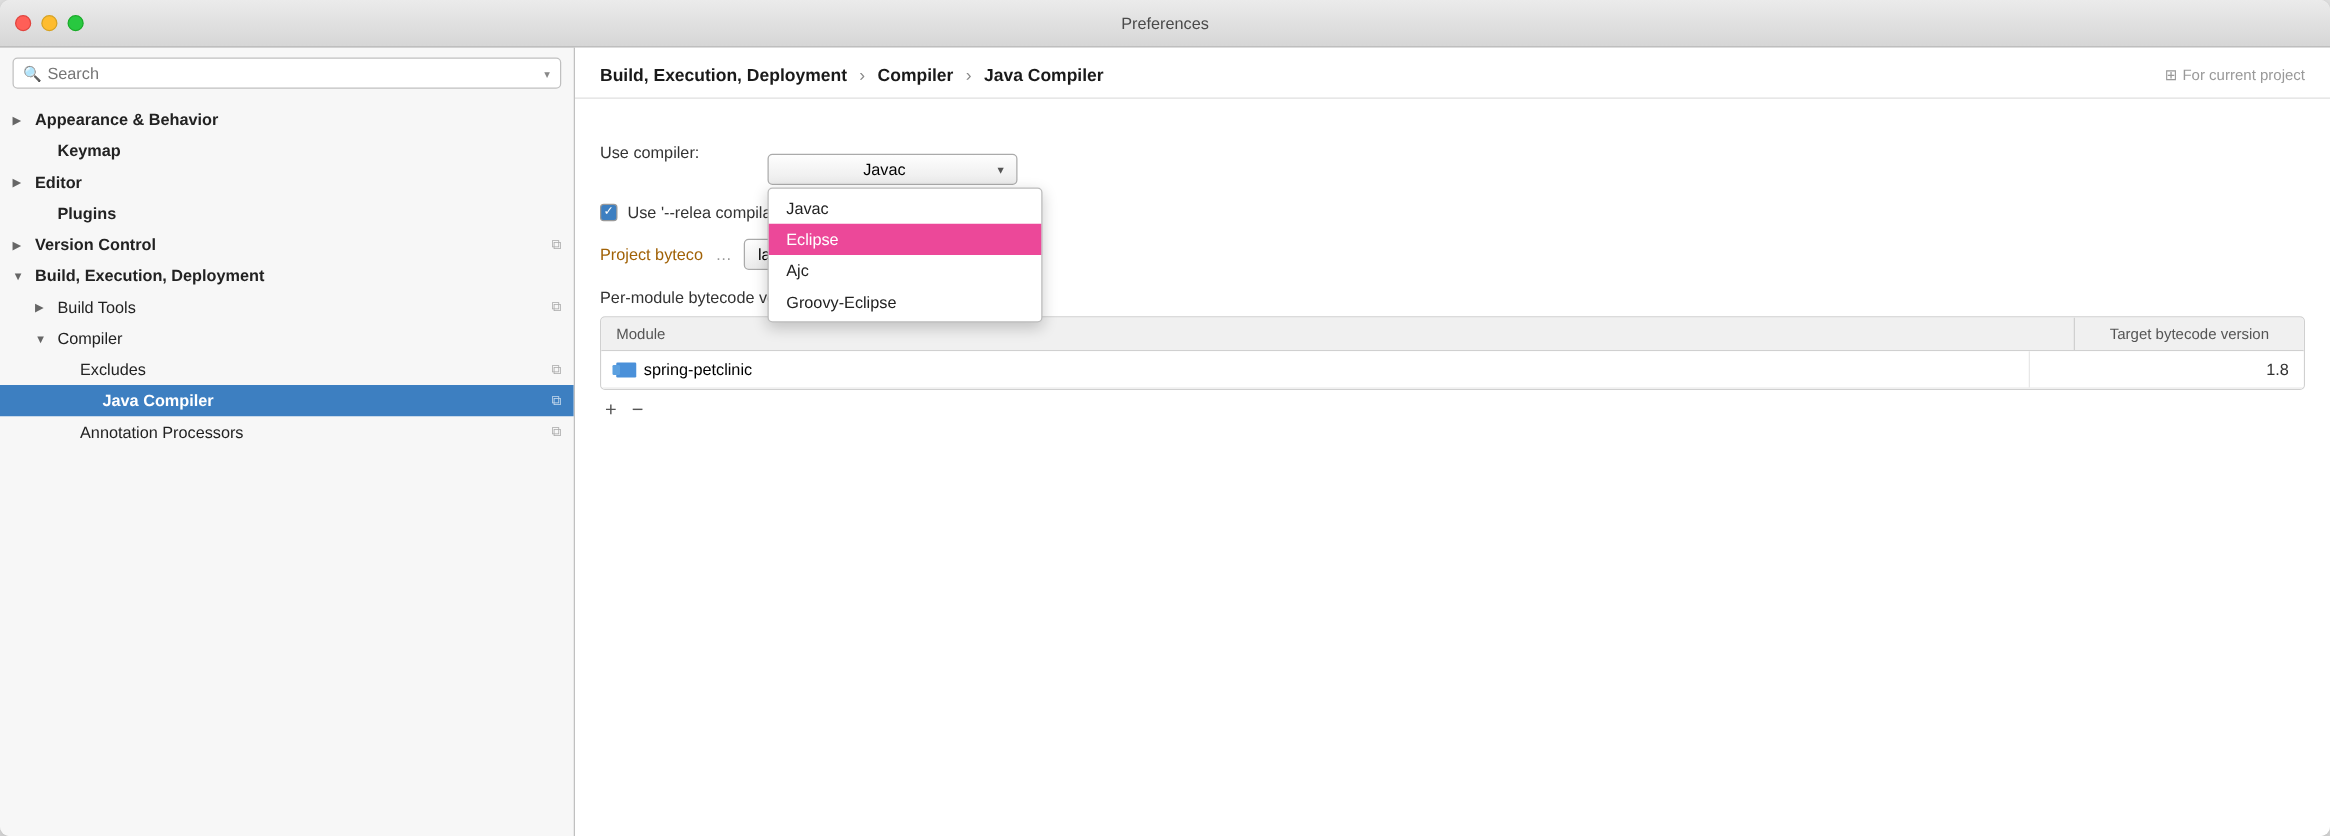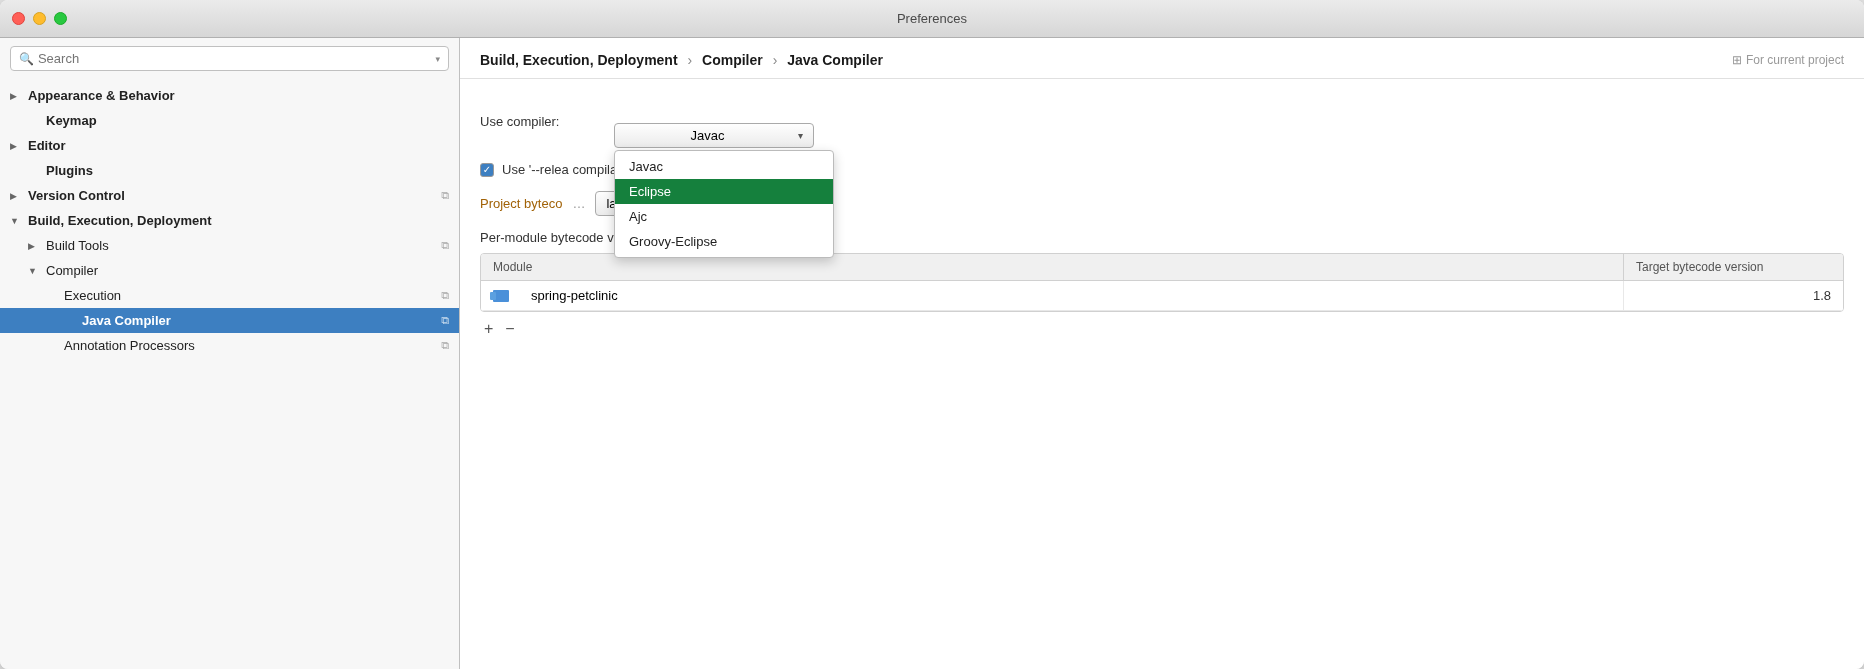--- a/index.html
+++ b/index.html
@@ -227,21 +227,21 @@
       min-width: 220px;
       padding: 3px 0;
     }
     .dropdown-item {
       padding: 5px 14px;
       cursor: pointer;
       font-size: 13px;
       color: #222;
     }
     .dropdown-item.selected {
-      background: #15803d;
+      background: #ec4899;
       color: #fff;
     }
     
     .checkbox-row {
       display: flex;
       align-items: center;
       gap: 8px;
       margin-bottom: 14px;
     }
     .checkbox-box {
@@ -302,40 +302,40 @@
       border-bottom: 1px solid #d0d0d0;
     }
     .th-module {
       flex: 1;
       padding: 6px 12px;
       font-size: 12px;
       color: #555;
       font-weight: 500;
     }
     .th-version {
-      width: 220px;
+      width: 184px;
       padding: 6px 12px;
       font-size: 12px;
       color: #555;
       font-weight: 500;
       border-left: 1px solid #d0d0d0;
-      text-align: left;
+      text-align: center;
     }
     .table-row-item {
       display: flex;
       align-items: center;
       border-bottom: 1px solid #e8e8e8;
       background: #fff;
     }
     .td-module {
       flex: 1;
       padding: 7px 12px;
       display: flex;
       align-items: center;
-      gap: 22px;
+      gap: 6px;
     }
     .module-icon {
       width: 16px;
       height: 12px;
       background: #4a90d9;
       border-radius: 1px;
       flex-shrink: 0;
       position: relative;
     }
     .module-icon::before {
@@ -440,21 +440,21 @@
           <span class="copy-icon">⧉</span>
         </li>
 
         <li class="sidebar-item indent-1">
           <span class="arrow">▼</span>
           <span class="label">Compiler</span>
         </li>
 
         <li class="sidebar-item indent-2">
           <span class="arrow"></span>
-          <span class="label">Execution</span>
+          <span class="label">Excludes</span>
           <span class="copy-icon">⧉</span>
         </li>
 
         <li class="sidebar-item bold selected indent-3">
           <span class="arrow"></span>
           <span class="label">Java Compiler</span>
           <span class="copy-icon">⧉</span>
         </li>
 
         <li class="sidebar-item indent-2">

